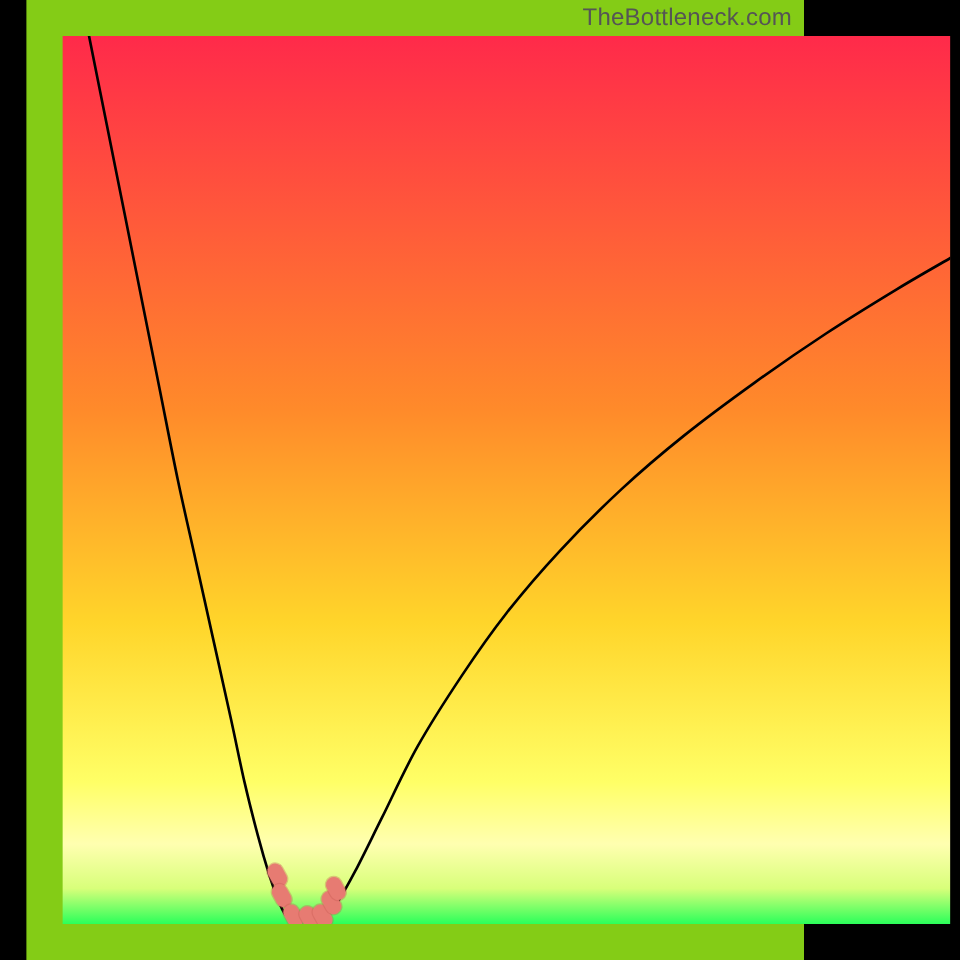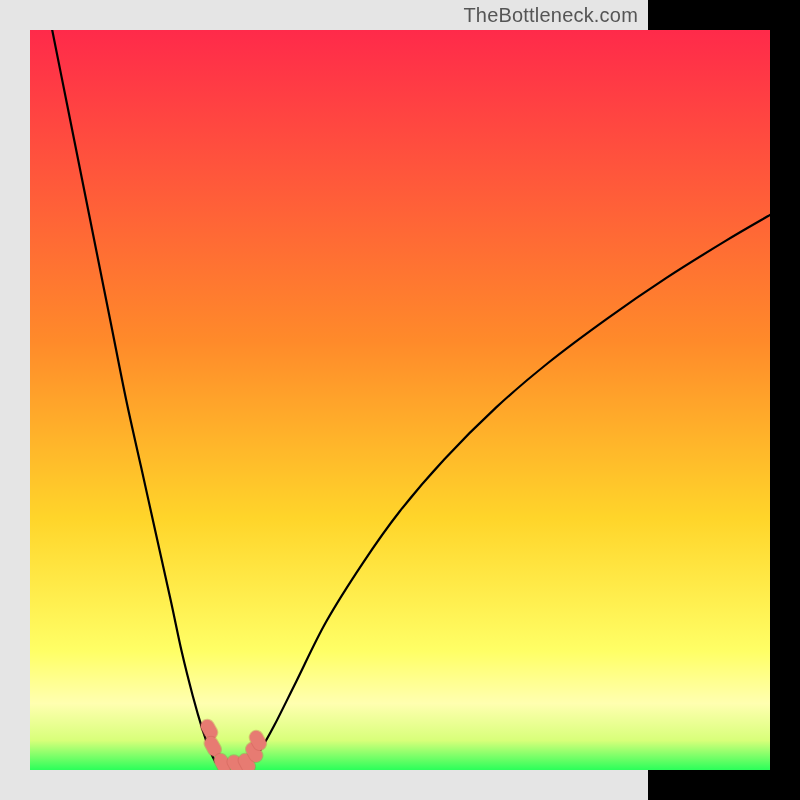--- a/index.html
+++ b/index.html
@@ -8,21 +8,22 @@
     width: 800px;
     height: 800px;
     overflow: hidden;
     background: #000;
     font-family: Arial, Helvetica, sans-serif;
   }
   .frame {
     position: relative;
     width: 648px;
     height: 800px;
-    background: #e5e5e5;
+    background: #84cc16;
+    margin-left: 22px;
   }
   .watermark {
     position: absolute;
     top: 4px;
     right: 10px;
     color: #555;
     font-size: 20px;
     font-weight: 500;
     letter-spacing: 0.2px;
     user-select: none;

